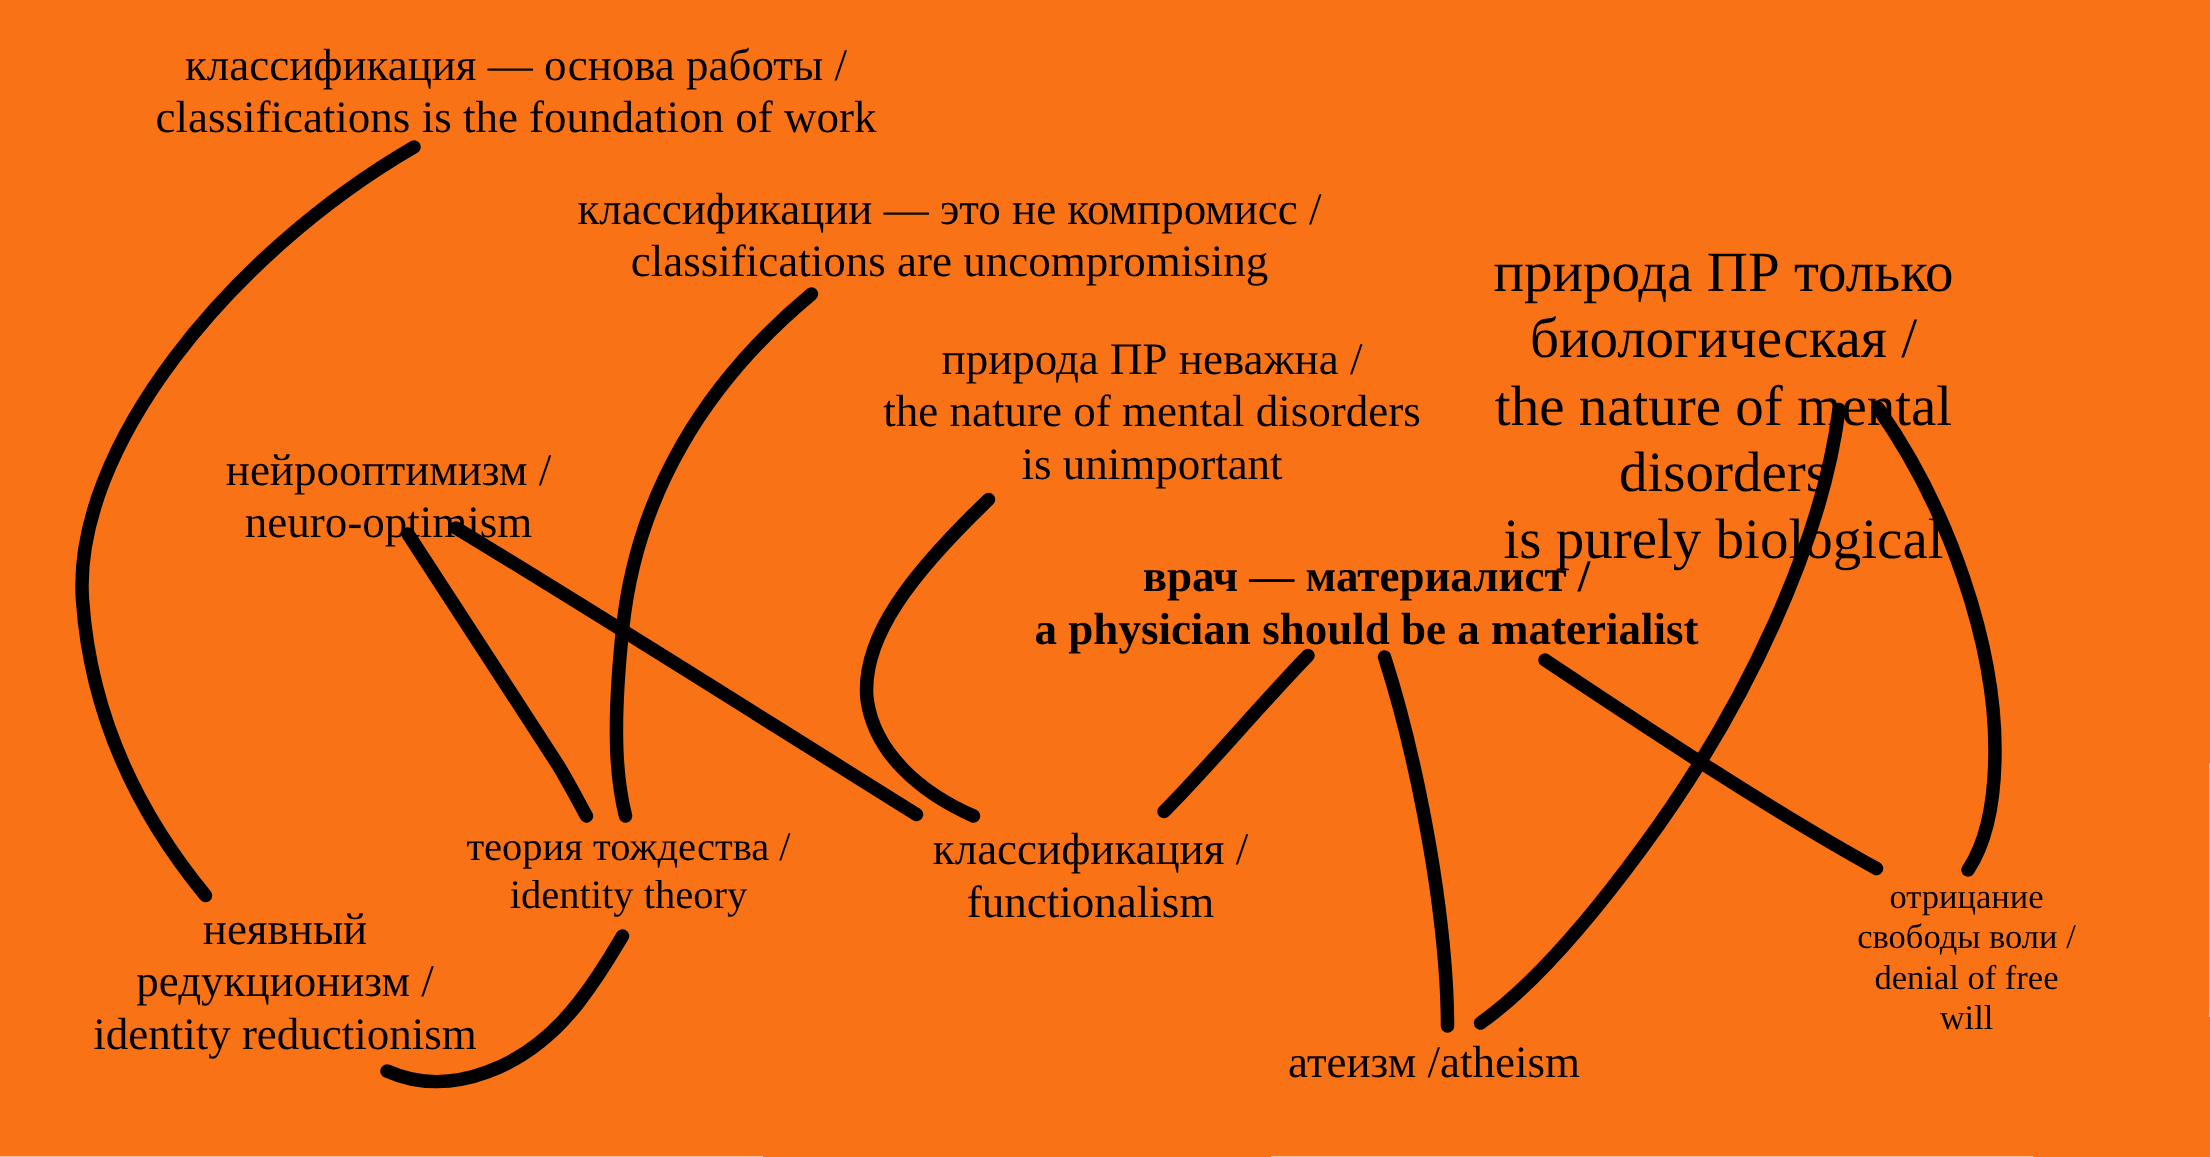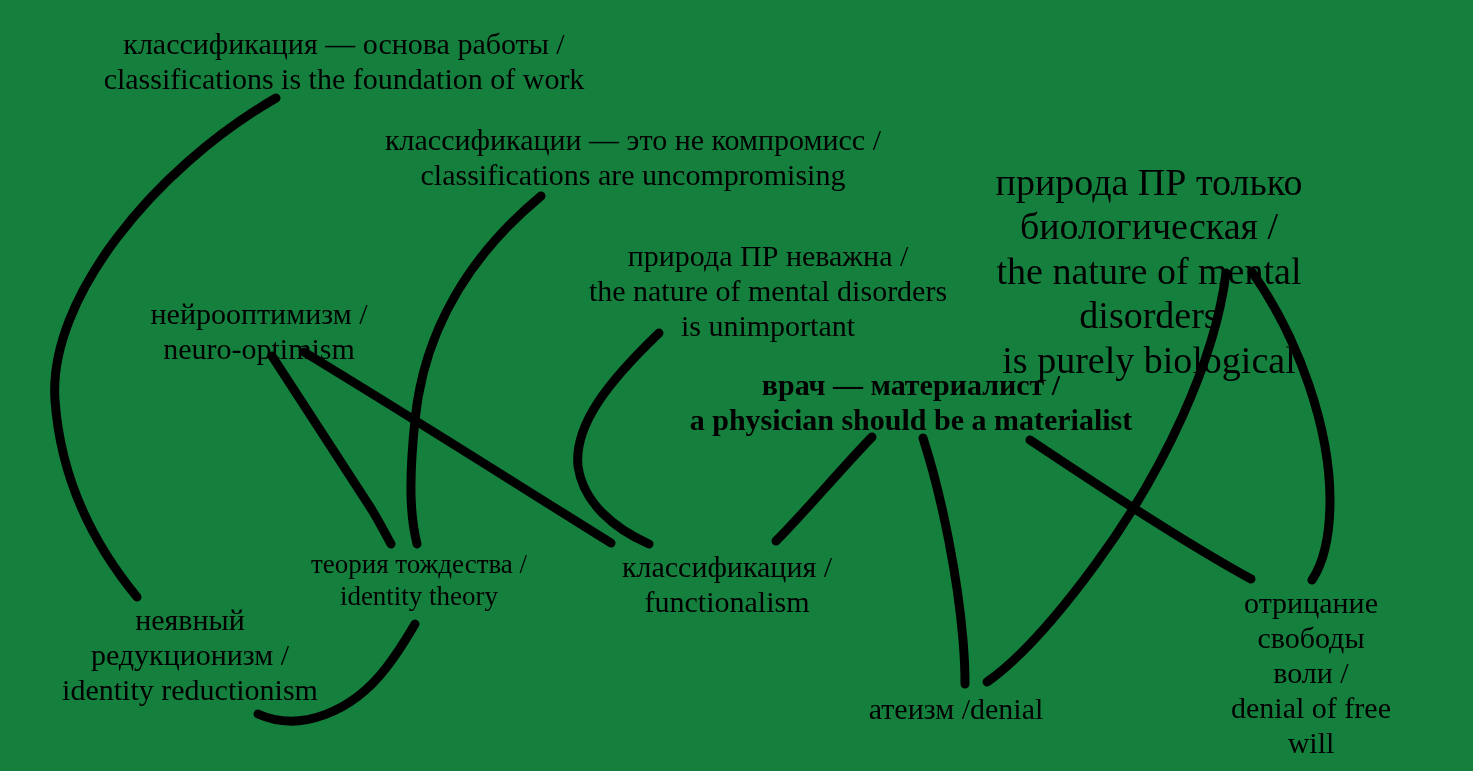--- a/index.html
+++ b/index.html
@@ -9,21 +9,21 @@
     background: #ffffff;
   }
   body {
     font-family: "Liberation Serif", "DejaVu Serif", serif;
     color: #000000;
   }
   #canvas {
     position: relative;
     width: 1473px;
     height: 771px;
-    background: #15803d;
+    background: #f97316;
     overflow: hidden;
   }
   #edges {
     position: absolute;
     left: 0;
     top: 0;
     width: 1473px;
     height: 771px;
   }
   .node {
@@ -53,36 +53,36 @@
       <path d="M 1226 273 C 1215 360 1165 470 1095 565 C 1040 640 1004 670 987 682" fill="none" stroke="#000000" stroke-width="9" stroke-linecap="round"></path>
       <path d="M 1252 272 C 1300 340 1330 430 1330 500 C 1330 540 1322 565 1312 580" fill="none" stroke="#000000" stroke-width="9" stroke-linecap="round"></path>
       <path d="M 1030 440 C 1090 480 1180 540 1251 579" fill="none" stroke="#000000" stroke-width="9" stroke-linecap="round"></path>
     </svg>
 
   <div id="node-layer">
       <div class="node" style="left: 344px; top: 26px; font-size: 30px;">классификация — основа работы /
 classifications is the foundation of work</div>
       <div class="node" style="left: 633px; top: 122px; font-size: 30px;">классификации — это не компромисс /
 classifications are uncompromising</div>
-      <div class="node" style="left: 768px; top: 222px; font-size: 30px; margin-top: 16px;">природа ПР неважна /
+      <div class="node" style="left: 768px; top: 222px; font-size: 30px;">природа ПР неважна /
 the nature of mental disorders
 is unimportant</div>
       <div class="node" style="left: 1149px; top: 160px; font-size: 38px;">природа ПР только биологическая /
 the nature of mental disorders
 is purely biological</div>
       <div class="node" style="left: 259px; top: 296px; font-size: 30px;">нейрооптимизм /
 neuro-optimism</div>
       <div class="node" style="left: 911px; top: 367px; font-size: 30px; font-weight: bold;">врач — материалист /
 a physician should be a materialist</div>
       <div class="node" style="left: 419px; top: 549px; font-size: 27px;">теория тождества /
 identity theory</div>
       <div class="node" style="left: 727px; top: 549px; font-size: 30px;">классификация /
 functionalism</div>
       <div class="node" style="left: 190px; top: 602px; font-size: 30px;">неявный
 редукционизм /
 identity reductionism</div>
-      <div class="node" style="left: 1311px; top: 585px; font-size: 30px;">отрицание
+      <div class="node" style="left: 1311px; top: 585px; font-size: 23px;">отрицание
 свободы воли /
 denial of free will</div>
-      <div class="node" style="left: 956px; top: 691px; font-size: 30px;">атеизм /denial</div>
+      <div class="node" style="left: 956px; top: 691px; font-size: 30px;">атеизм /atheism</div>
     </div>
 
 </div>
 
 </body></html>

